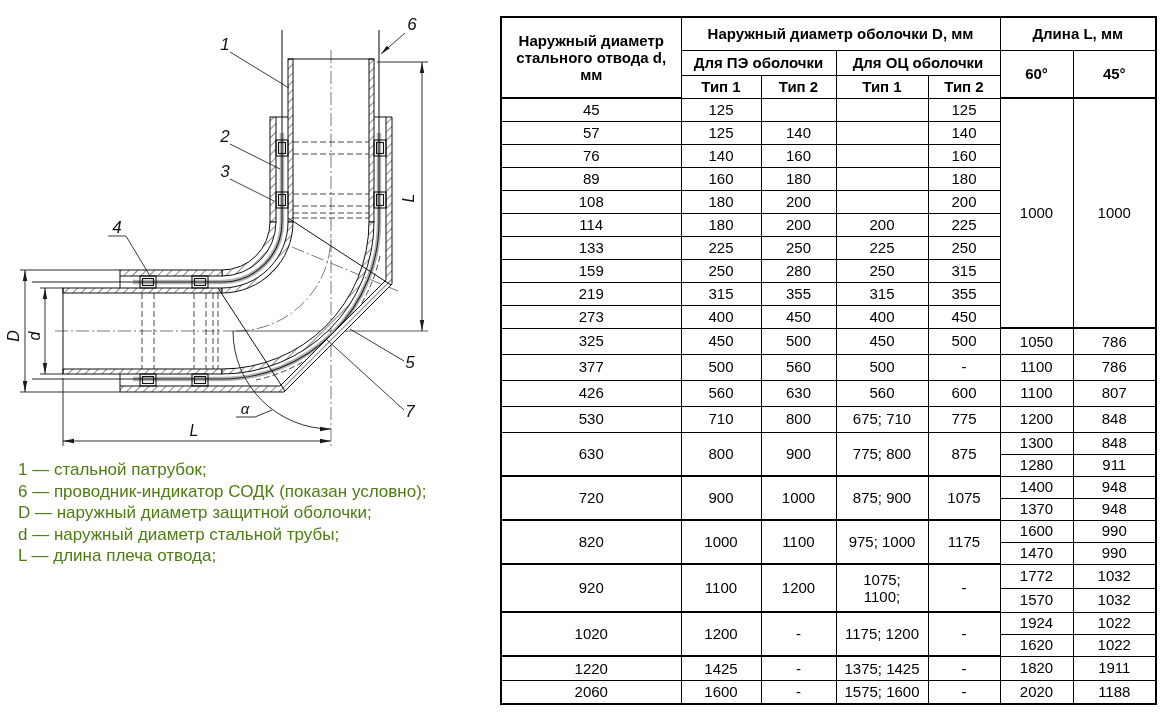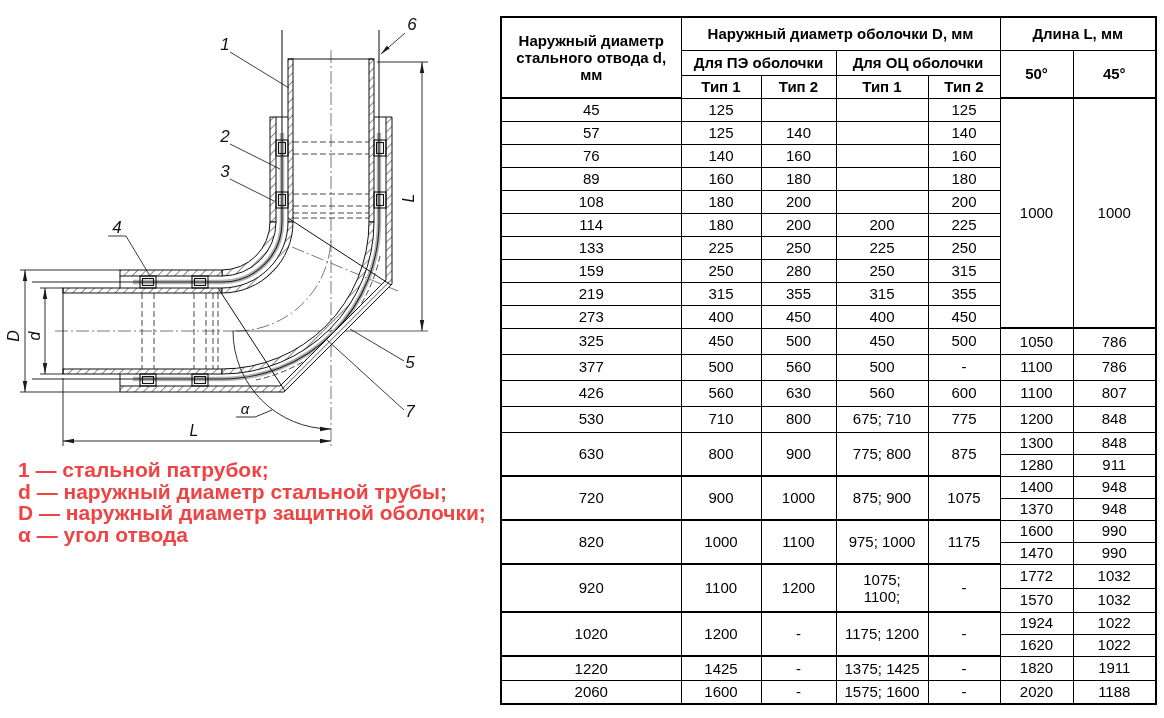--- a/index.html
+++ b/index.html
@@ -2,21 +2,21 @@
 <html><head>
 <meta charset="utf-8">
 <style>
   html,body{margin:0;padding:0;background:#fff;}
   body{width:1164px;height:718px;position:relative;overflow:hidden;
        font-family:"Liberation Sans",sans-serif;color:#000;}
   
   #diagram{position:absolute;left:0;top:0;}
   
   #legend{position:absolute;left:18px;top:459px;width:480px;
-          font-size:21px;font-weight:700;line-height:21.5px;white-space:nowrap;color:#ef4444;}
+          font-size:17px;font-weight:400;line-height:21.5px;white-space:nowrap;color:#4d7c0f;}
   
   #spec-table{position:absolute;left:500px;top:16px;border-collapse:collapse;
               table-layout:fixed;width:655px;border:2px solid #000;}
   #spec-table th,#spec-table td{border:1px solid #000;text-align:center;
               vertical-align:middle;padding:0 2px;font-size:15px;line-height:1.15;}
   #spec-table th{font-weight:bold;}
   #spec-table td{font-weight:400;}
   .pre{white-space:pre-line;}
   tr.h1{height:33px;margin-left:25px;} tr.h2{height:25px;} tr.h3{height:23px;}
   tr.rA{height:23px;} tr.rB{height:26px;} tr.rC{height:22px;} tr.rD{height:24px;}
@@ -175,23 +175,24 @@
     <text x="225" y="177">3</text>
     <text x="117" y="233">4</text>
     <text x="410" y="368">5</text>
     <text x="412" y="30">6</text>
     <text x="410" y="417">7</text>
   </g>
 </svg>
 
 <div id="legend">
   <div>1 — стальной патрубок;</div>
+  <div>6 — проводник-индикатор СОДК (показан условно);</div>
+  <div>D — наружный диаметр защитной оболочки;</div>
   <div>d — наружный диаметр стальной трубы;</div>
-  <div>D — наружный диаметр защитной оболочки;</div>
-  <div>α — угол отвода</div>
+  <div>L — длина плеча отвода;</div>
 </div>
 
 <table id="spec-table">
   <colgroup>
     <col style="width:180px">
       <col style="width:80px">
       <col style="width:75px">
     <col style="width:92px">
       <col style="width:72px">
       <col style="width:73px">
@@ -200,21 +201,21 @@
   <thead>
     <tr class="h1">
       <th rowspan="3" class="pre hb2">Наружный диаметр
 стального отвода d, мм</th>
       <th colspan="4">Наружный диаметр оболочки D, мм</th>
       <th colspan="2">Длина L, мм</th>
     </tr>
     <tr class="h2">
       <th colspan="2">Для ПЭ оболочки</th>
       <th colspan="2">Для ОЦ оболочки</th>
-      <th rowspan="2" class="hb2">50°</th>
+      <th rowspan="2" class="hb2">60°</th>
       <th rowspan="2" class="hb2">45°</th>
     </tr>
     <tr class="h3">
       <th>Тип 1</th>
       <th>Тип 2</th>
       <th>Тип 1</th>
       <th>Тип 2</th>
     </tr>
   </thead>
   <tbody>

